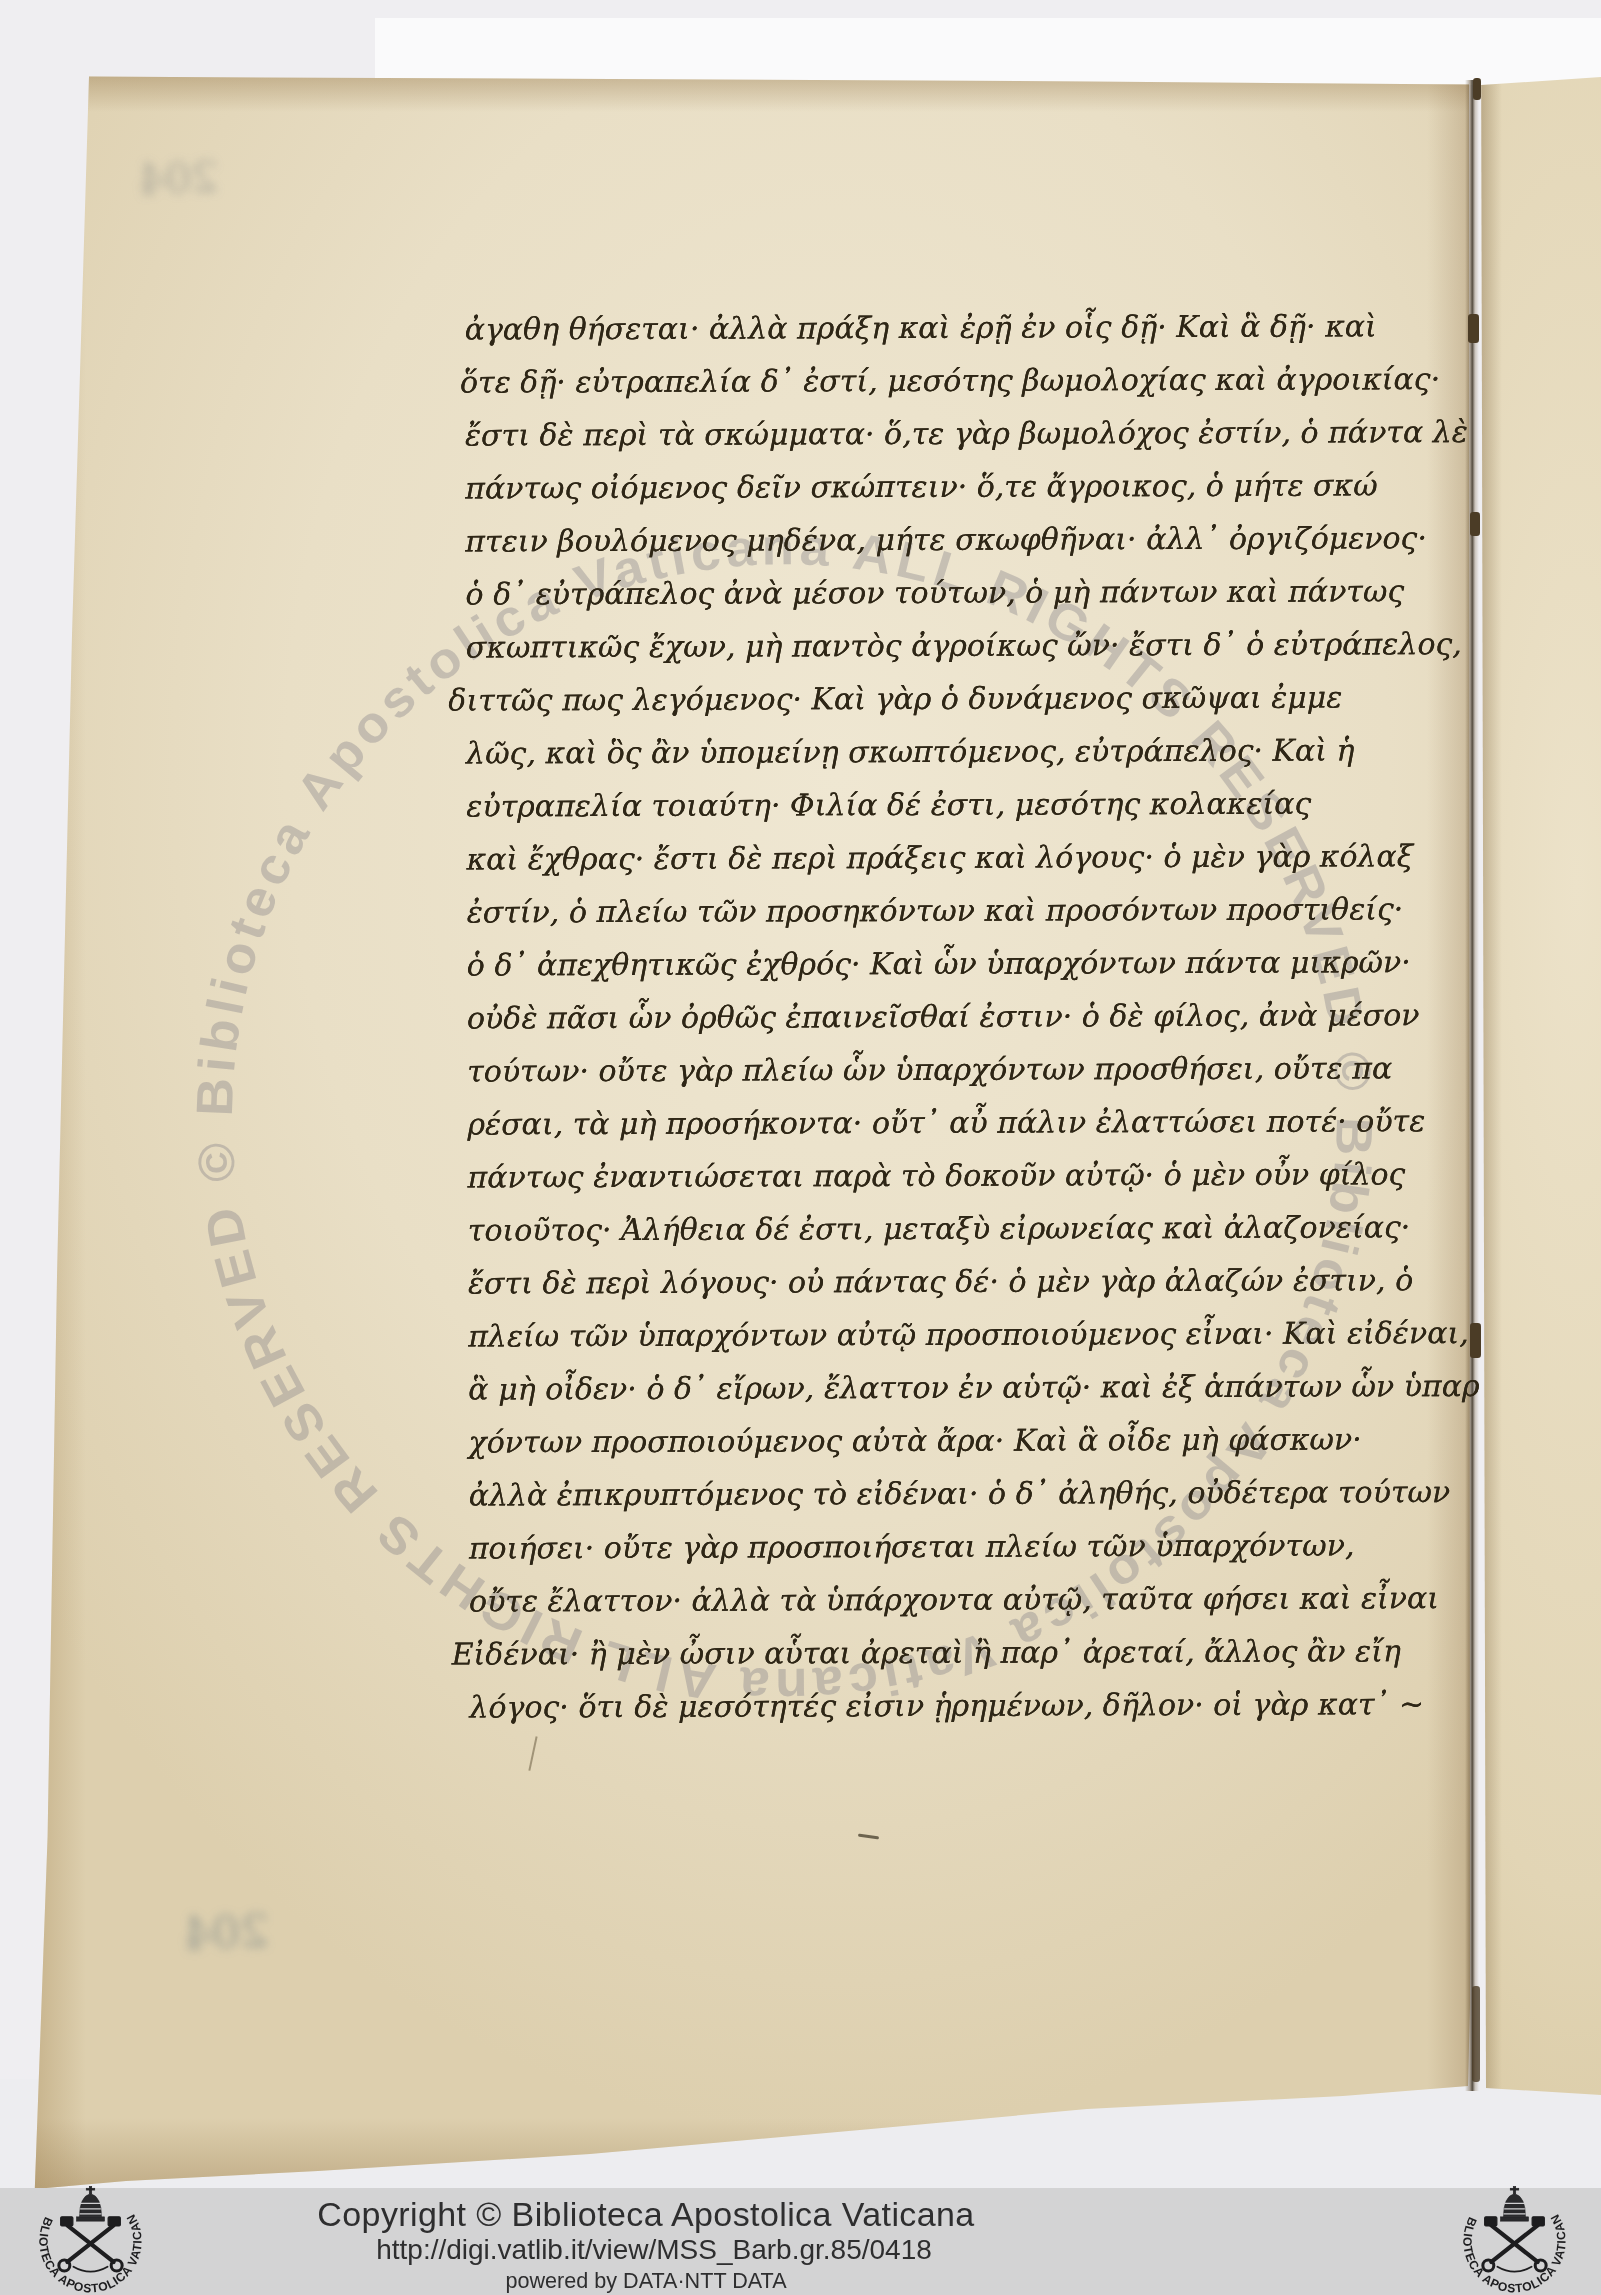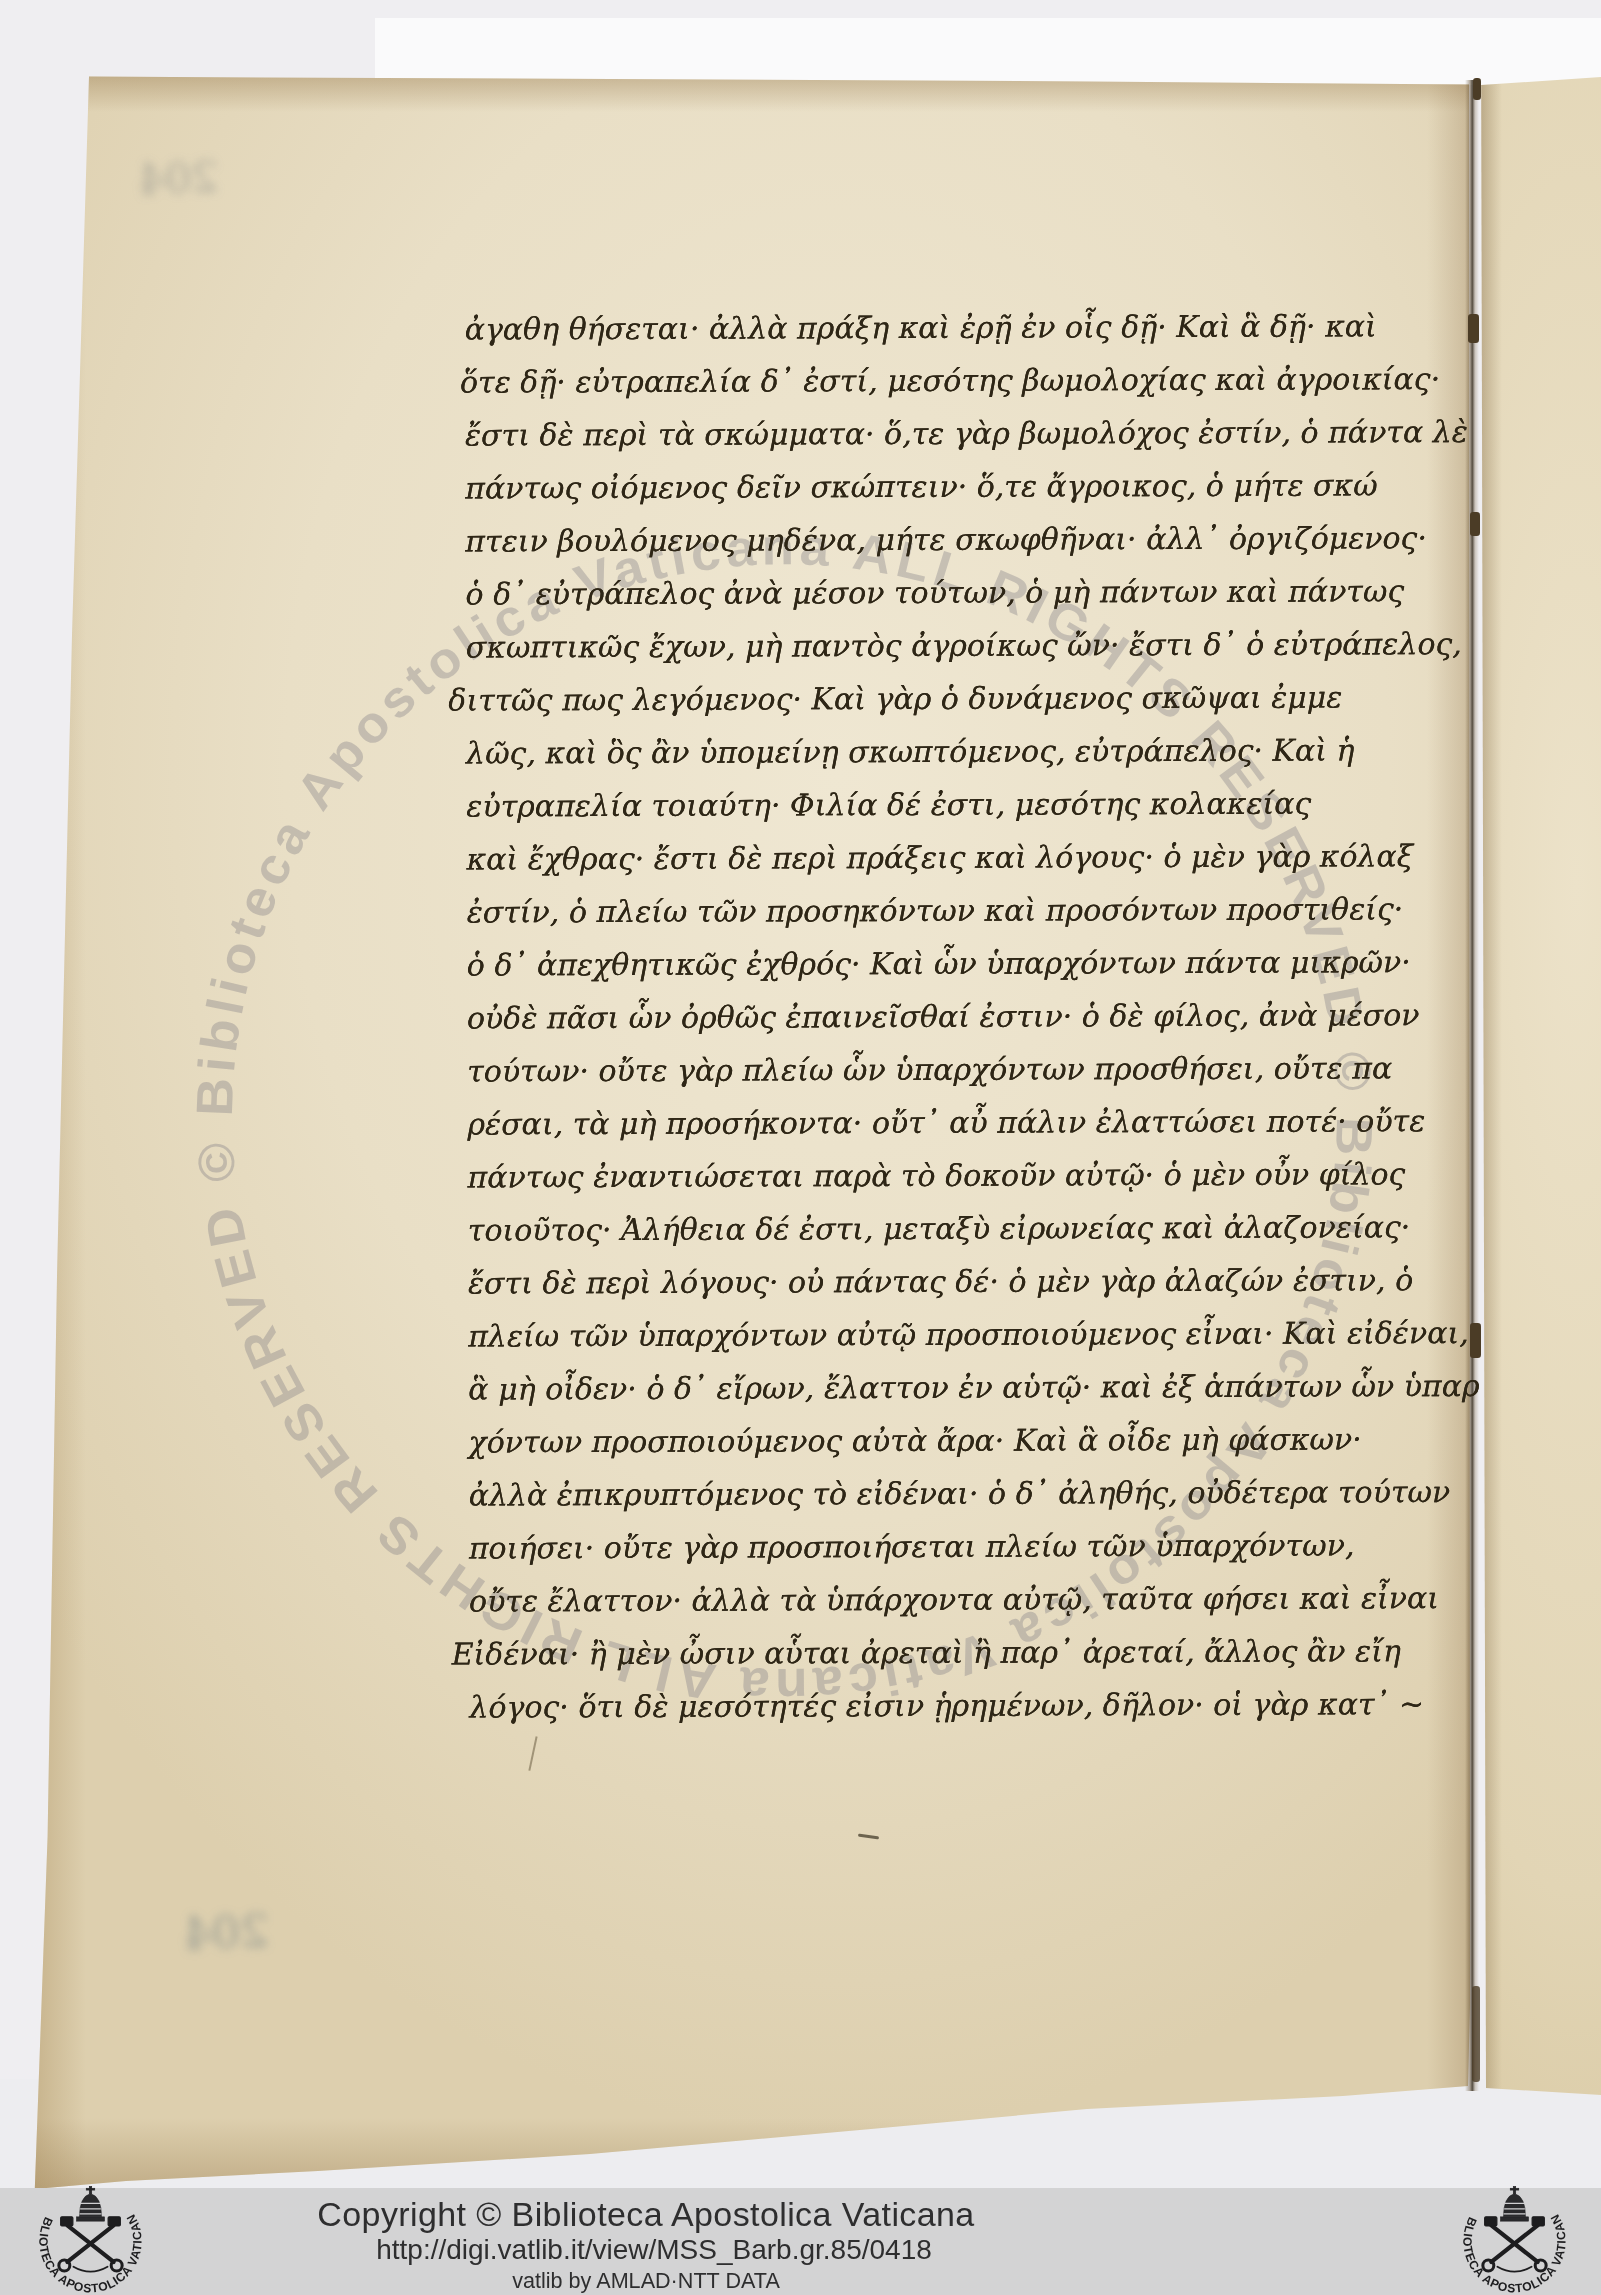--- a/index.html
+++ b/index.html
@@ -171,21 +171,21 @@
     <div class="ms-line">Εἰδέναι· ἢ μὲν ὦσιν αὗται ἀρεταὶ ἢ παρ᾽ ἀρεταί, ἄλλος ἂν εἴη</div>
     <div class="ms-line">λόγος· ὅτι δὲ μεσότητές εἰσιν ᾑρημένων, δῆλον· οἱ γὰρ κατ᾽   ~</div>
   </div>
 
   <div class="stray-dash"></div>
   <div class="stray-hair"></div>
 
   <div class="footer">
     <div class="footer-text footer-copyright">Copyright © Biblioteca Apostolica Vaticana</div>
     <div class="footer-text footer-url">http://digi.vatlib.it/view/MSS_Barb.gr.85/0418</div>
-    <div class="footer-text footer-powered">vatlib by AMLAD·NTT DATA</div>
+    <div class="footer-text footer-powered">powered by DATA·NTT DATA</div>
   </div>
 
   <svg class="seal seal-left" width="143" height="112" viewBox="8 6 184 184">
     <defs>
       <path id="seal-arc-l" d="M 27.2 58 A 84 84 0 1 0 172.8 58" fill="none"></path>
     </defs>
     <g stroke="#222224" fill="#2a2a2c">
       <rect x="98" y="10" width="4" height="12"></rect>
       <rect x="93" y="13" width="14" height="3"></rect>
       <path d="M82 60 Q82 26 100 22 Q118 26 118 60 Z"></path>

